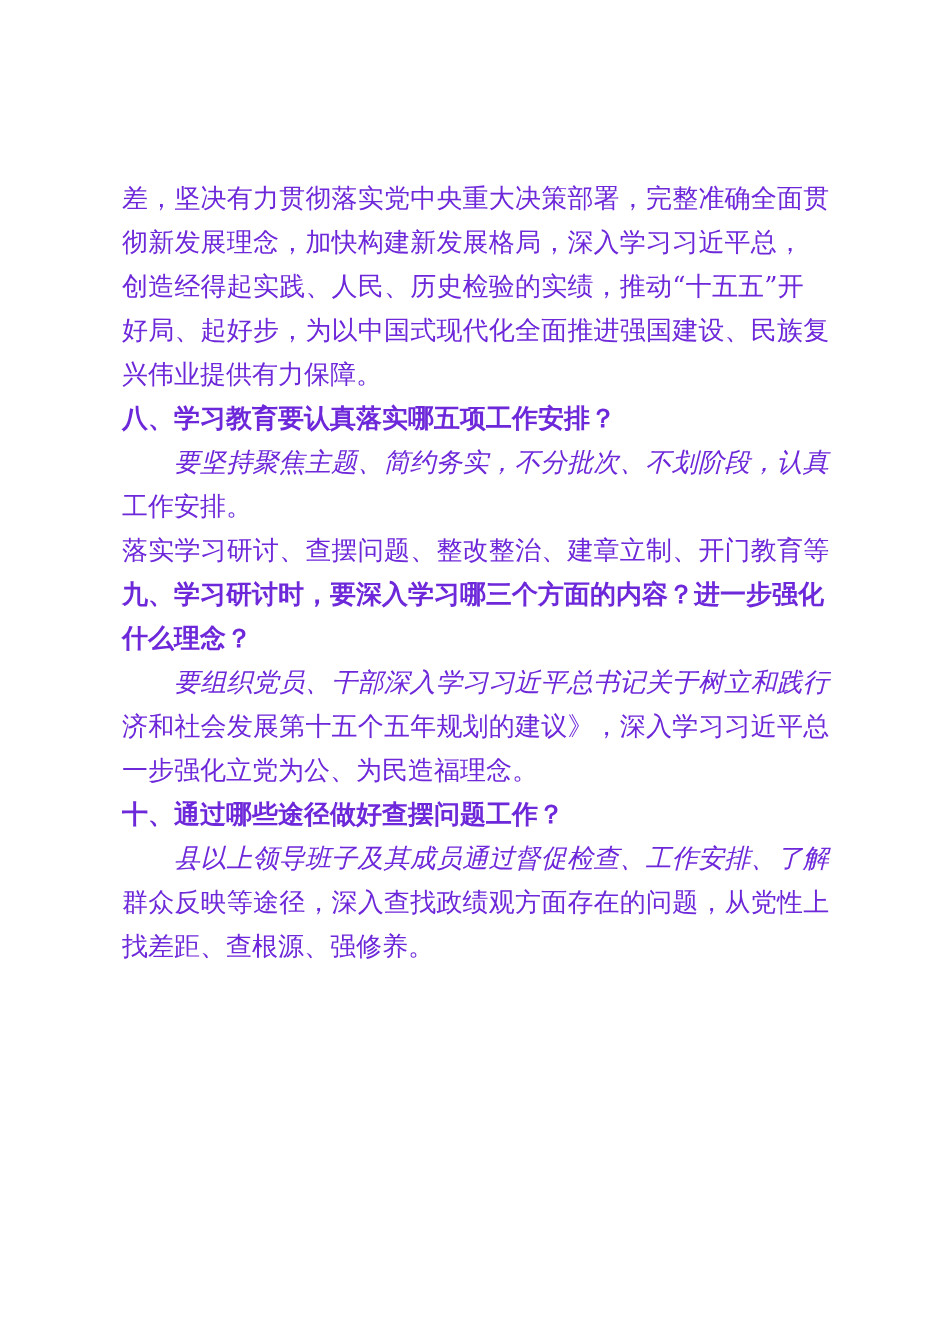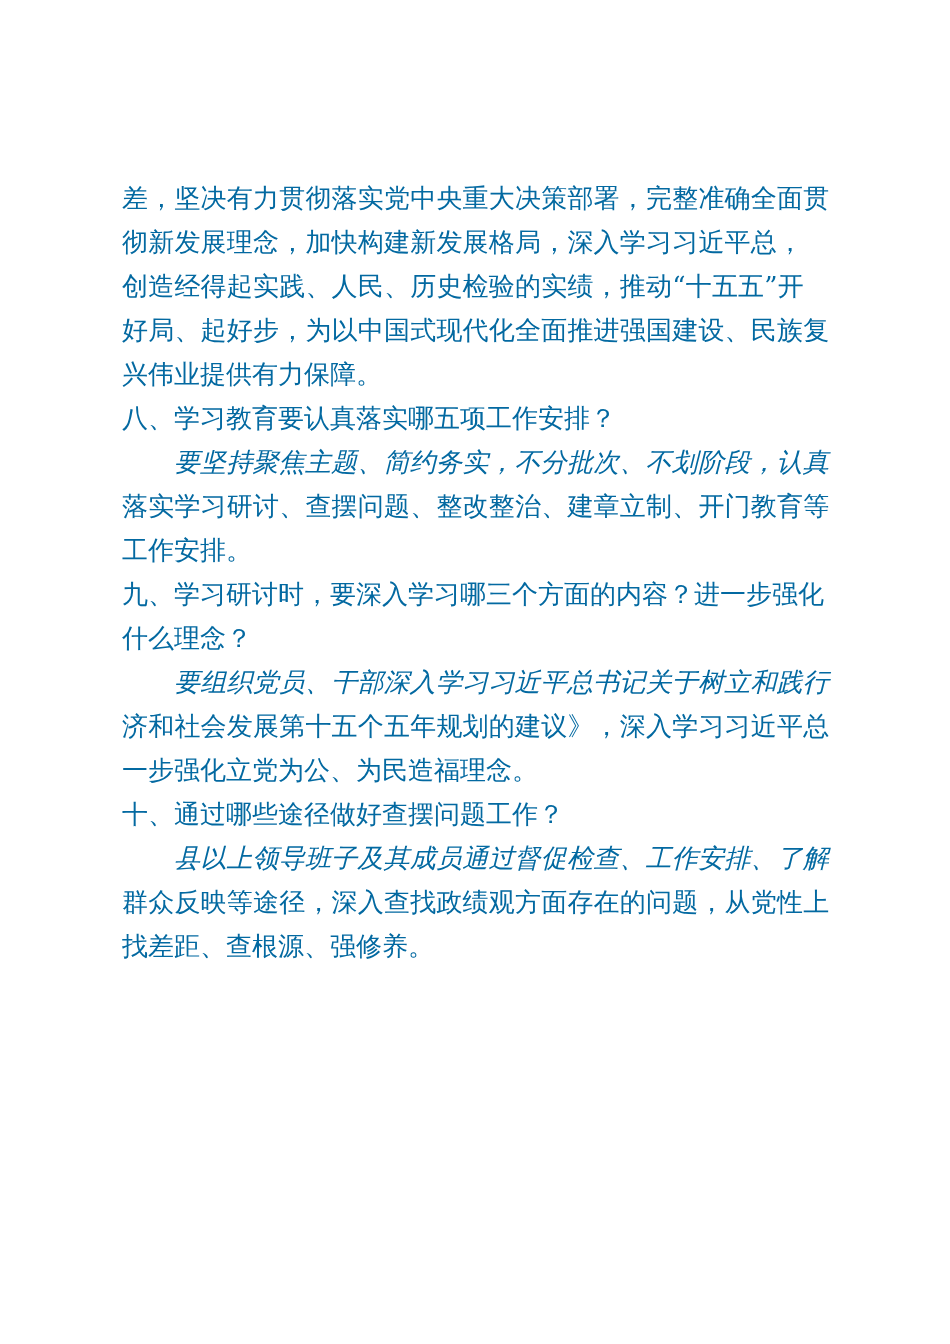--- a/index.html
+++ b/index.html
@@ -12,61 +12,61 @@
     width: 950px;
     height: 1344px;
     background: #ffffff;
     overflow: hidden;
   }
   .text-block {
     position: absolute;
     top: 176px;
     left: 122px;
     width: 712px;
-    color: #0369a1;
+    color: #6d28d9;
   }
   .line {
     height: 44px;
     line-height: 44px;
     font-size: 26px;
     font-family: "DejaVu Serif", "Liberation Serif", serif;
     white-space: nowrap;
     text-align: left;
   }
   .line.full {
     
     letter-spacing: 0.2px;
   }
   .line.indent {
     text-indent: 52px;
     font-style: italic;
   }
   .line.heading {
     font-family: "DejaVu Sans", "Liberation Sans", sans-serif;
-    font-weight: normal;
+    font-weight: bold;
     font-size: 26px;
   }
 </style>
 </head>
 <body>
 
 <div class="page">
   <div class="text-block">
 
     <div class="line full">差，坚决有力贯彻落实党中央重大决策部署，完整准确全面贯</div>
     <div class="line full">彻新发展理念，加快构建新发展格局，深入学习习近平总，</div>
     <div class="line full">创造经得起实践、人民、历史检验的实绩，推动“十五五”开</div>
     <div class="line full">好局、起好步，为以中国式现代化全面推进强国建设、民族复</div>
     <div class="line">兴伟业提供有力保障。</div>
 
     <div class="line heading">八、学习教育要认真落实哪五项工作安排？</div>
 
     <div class="line full indent">要坚持聚焦主题、简约务实，不分批次、不划阶段，认真</div>
+    <div class="line">工作安排。</div>
     <div class="line full">落实学习研讨、查摆问题、整改整治、建章立制、开门教育等</div>
-    <div class="line">工作安排。</div>
 
     <div class="line heading">九、学习研讨时，要深入学习哪三个方面的内容？进一步强化</div>
     <div class="line heading">什么理念？</div>
 
     <div class="line full indent">要组织党员、干部深入学习习近平总书记关于树立和践行</div>
     <div class="line full">济和社会发展第十五个五年规划的建议》，深入学习习近平总</div>
     <div class="line">一步强化立党为公、为民造福理念。</div>
 
     <div class="line heading">十、通过哪些途径做好查摆问题工作？</div>
 

